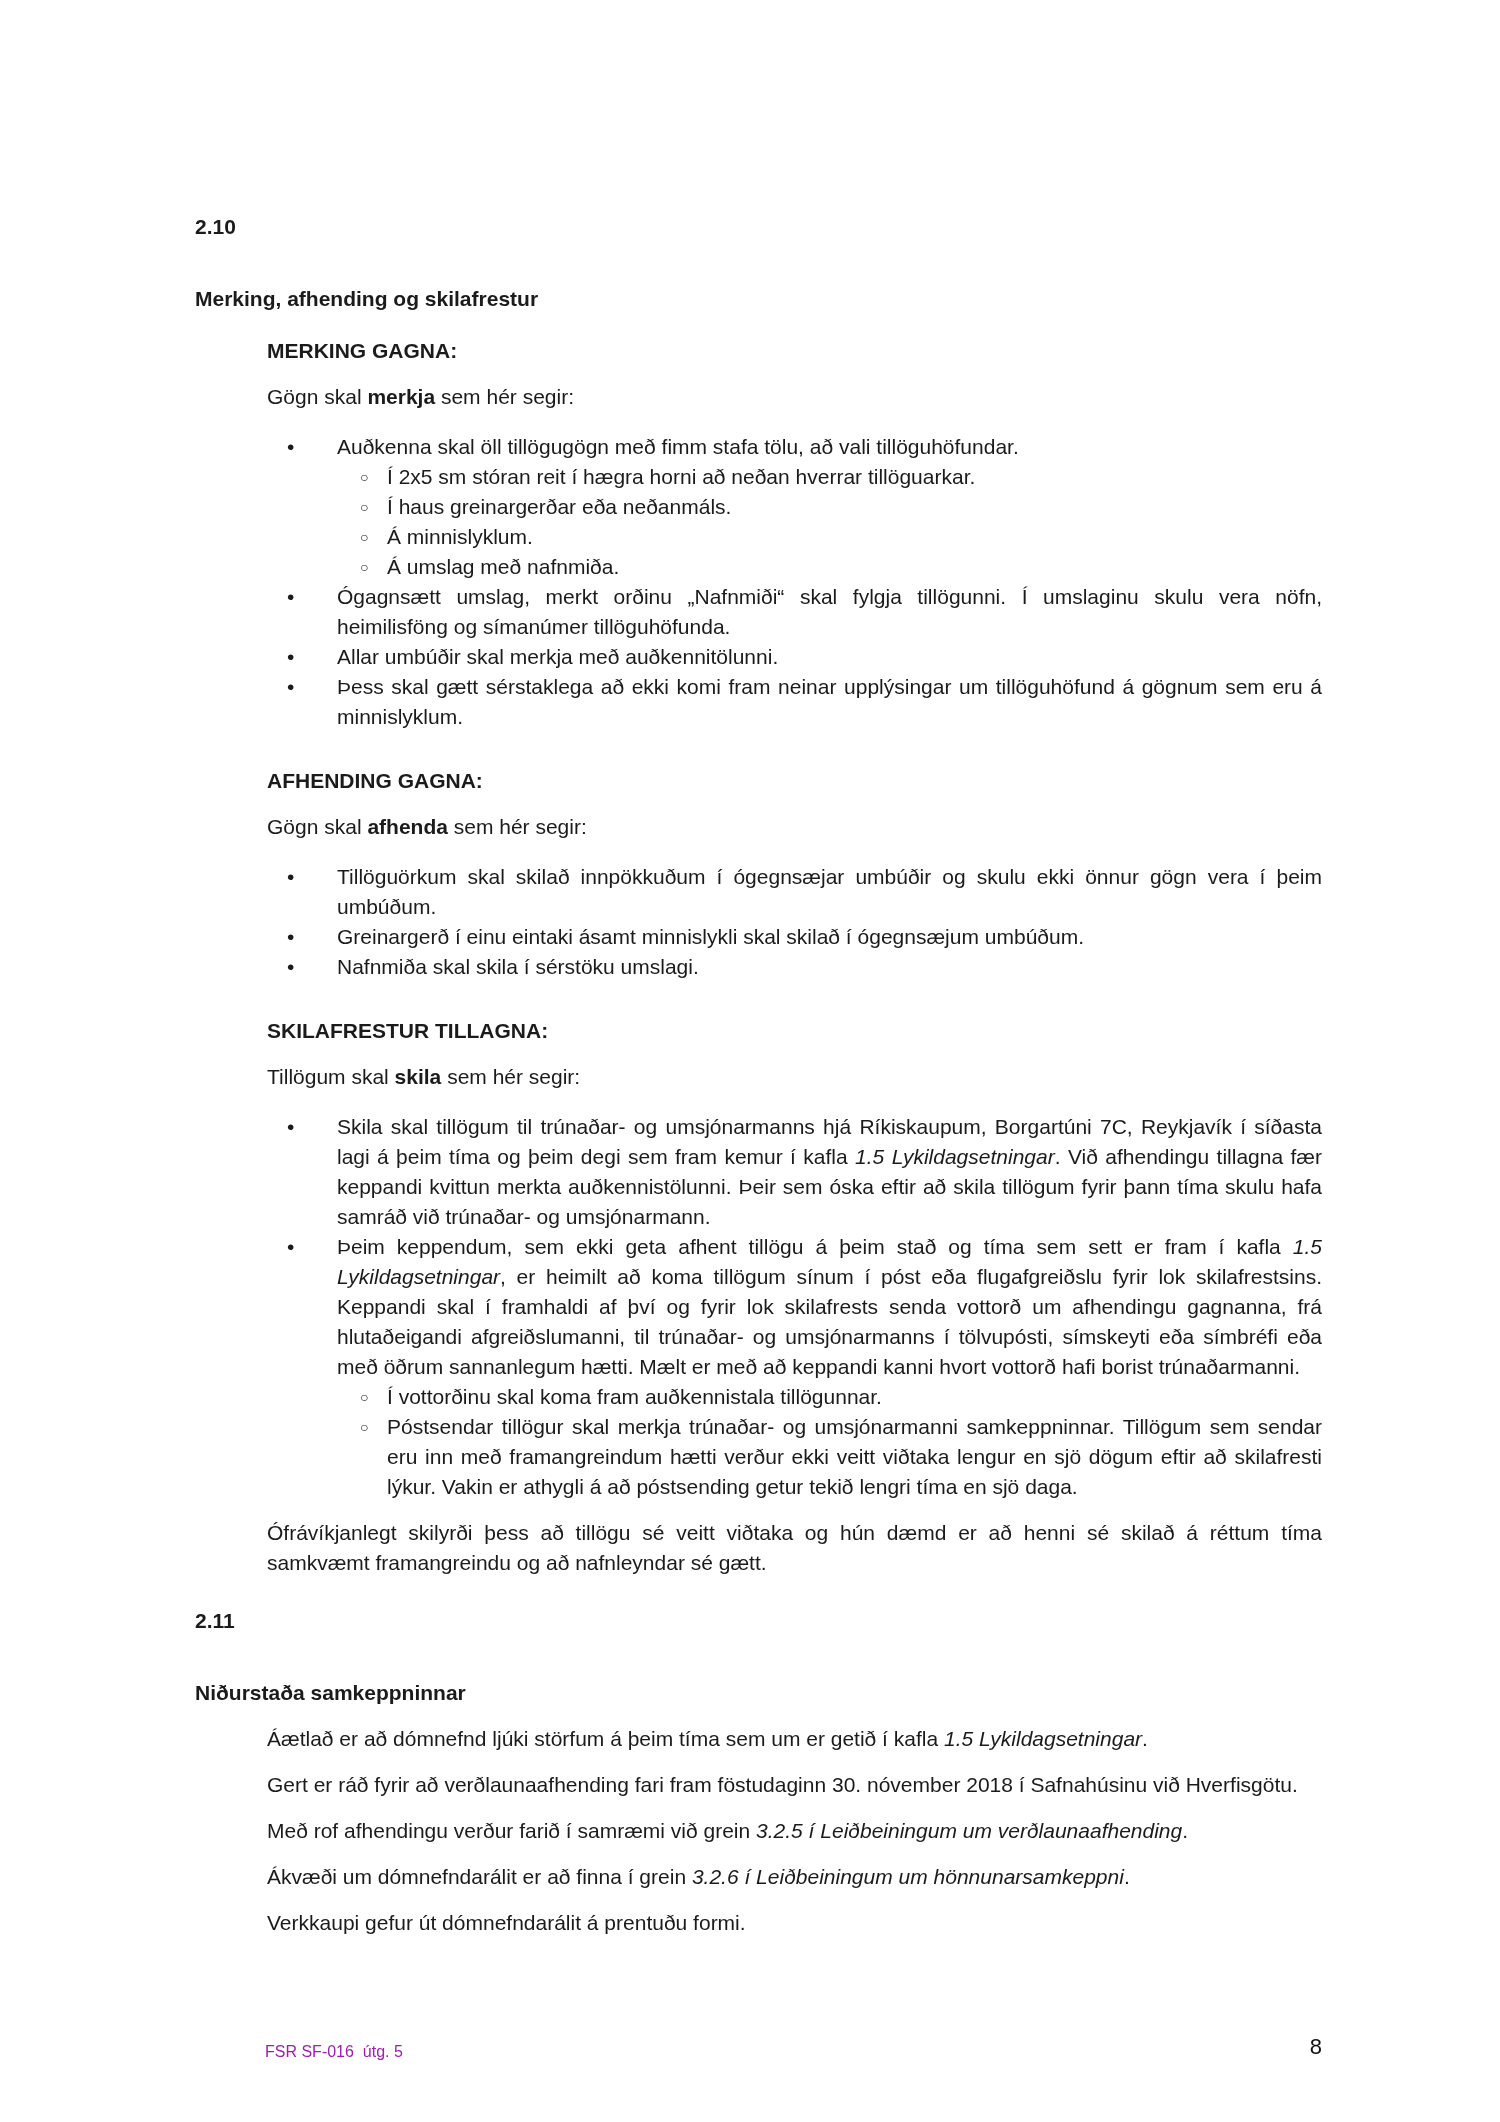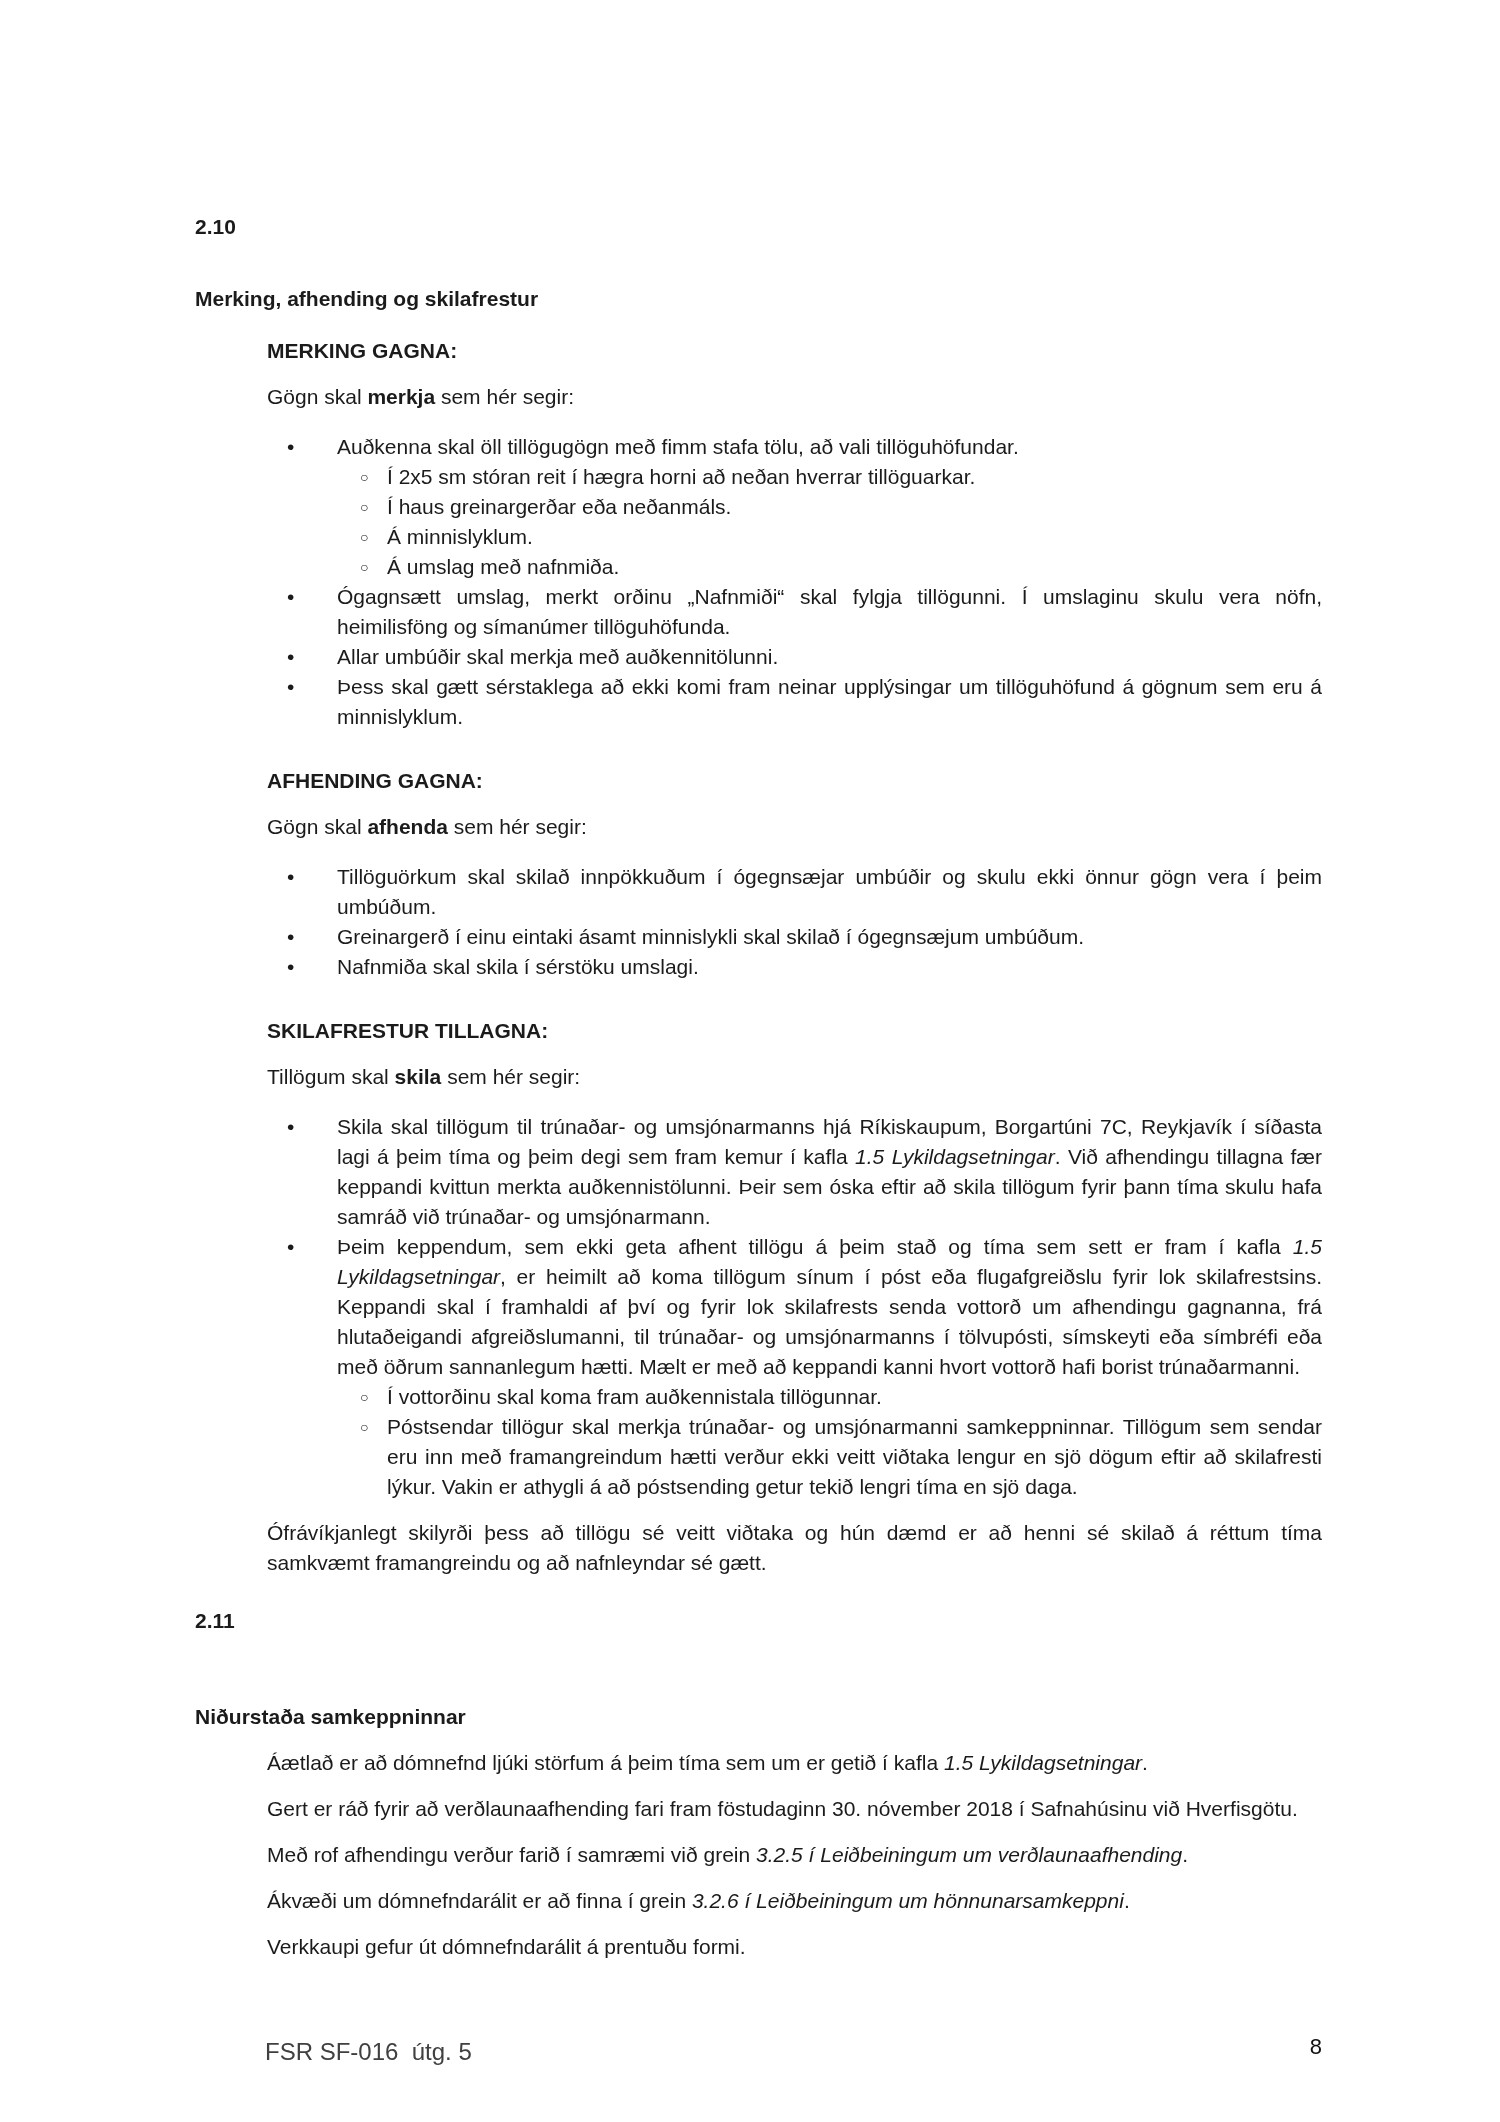--- a/index.html
+++ b/index.html
@@ -22,27 +22,27 @@
   .para{text-align:justify;}
   .para.left{text-align:left;}
   .row{position:relative;text-align:justify;}
   .lvl1{padding-left:70px;}
   .lvl1 > .marker{position:absolute;left:20px;top:0;line-height:30px;}
   .lvl2{padding-left:120px;}
   .lvl2 > .marker{position:absolute;left:93px;top:0;font-size:14px;line-height:30px;}
   .mt16{margin-top:16px;}
   .mt20{margin-top:20px;}
   .mt22{margin-top:22px;}
-  .mt28{margin-top:28px;gap:24px;}
+  .mt28{margin-top:28px;}
   .mt34{margin-top:34px;}
   .b{font-weight:bold;}
   .i{font-style:italic;}
   .footer-left{
     position:absolute;left:265px;top:2040px;
-    color:#404040;font-size:24px;line-height:24px;white-space:pre;
+    color:#a21caf;font-size:16px;line-height:24px;white-space:pre;
   }
   .page-num{
     position:absolute;left:195px;top:2034px;width:1127px;
     text-align:right;font-size:22px;line-height:26px;color:#111;
   }
 </style>
 </head>
 <body>
 
 <div class="page">

